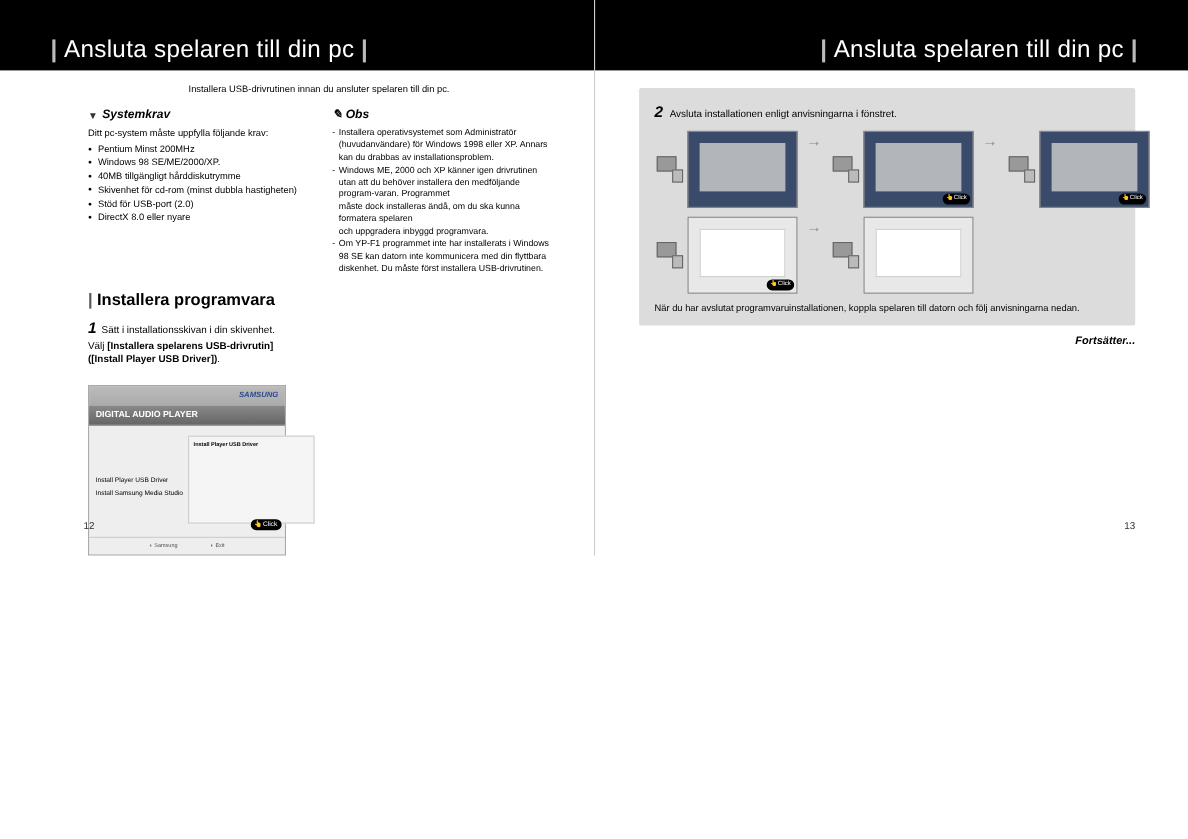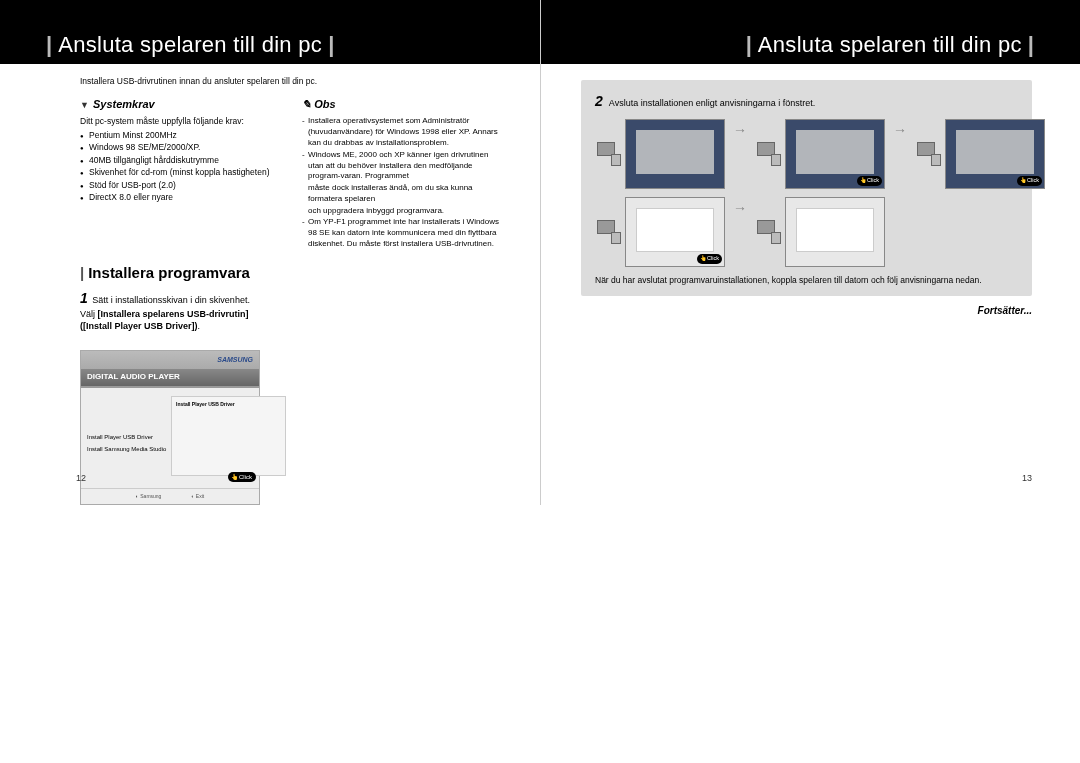--- a/index.html
+++ b/index.html
@@ -6,21 +6,21 @@
   body { font-family: Arial, Helvetica, sans-serif; background: #fff; width: 1080px; height: 763px; position: relative; }
   .page-wrap { display: flex; }
   .page { width: 540px; border-left: 1px solid #ccc; padding: 0; }
   .page:first-child { border-left: none; }
   .black-band { background: #000; color: #fff; height: 64px; display: flex; align-items: flex-end; padding: 0 40px 6px 40px; }
   .band-title { font-size: 22px; font-weight: normal; letter-spacing: 0.3px; }
   .band-right { justify-content: flex-end; }
   .band-sep { color: #bbb; font-size: 22px; margin: 0 6px; font-weight: bold; }
   .content { padding: 12px 40px 0 80px; font-size: 8.5px; line-height: 1.35; color: #000; }
   .content-right { padding: 12px 48px 0 40px; font-size: 8.5px; line-height: 1.35; color: #000; }
-  .intro { margin-bottom: 10px; }
+  .intro { margin-bottom: 10px; text-align: center; }
   .row1 { display: flex; gap: 24px; }
   .col { flex: 1; }
   .subhead { font-size: 11px; font-weight: bold; font-style: italic; margin-bottom: 4px; display: flex; align-items: center; gap: 4px; }
   .subhead .tri { font-size: 9px; color: #333; }
   ul.krav { list-style: none; margin-top: 2px; }
   ul.krav li { padding-left: 9px; position: relative; margin-bottom: 1px; }
   ul.krav li::before { content: "●"; position: absolute; left: 0; font-size: 6px; top: 2px; }
   .obs-head { font-size: 11px; font-weight: bold; font-style: italic; display: flex; align-items: center; gap: 3px; margin-bottom: 4px; }
   .obs-list p { padding-left: 6px; position: relative; margin-bottom: 1px; font-size: 8px; }
   .obs-list p.dash::before { content: "-"; position: absolute; left: 0; }
@@ -77,21 +77,21 @@
         <div class="col">
           <div class="subhead">
             <span class="tri">▼</span>
             <span>Systemkrav</span>
           </div>
           <div>Ditt pc-system måste uppfylla följande krav:</div>
           <ul class="krav">
             <li>Pentium Minst 200MHz</li>
             <li>Windows 98 SE/ME/2000/XP.</li>
             <li>40MB tillgängligt hårddiskutrymme</li>
-            <li>Skivenhet för cd-rom (minst koppla hastigheten)</li>
+            <li>Skivenhet för cd-rom (minst dubbla hastigheten)</li>
             <li>Stöd för USB-port (2.0)</li>
             <li>DirectX 8.0 eller nyare</li>
           </ul>
         </div>
         <div class="col">
           <div class="obs-head">
             <span>✎</span>
             <span>Obs</span>
           </div>
           <div class="obs-list">

